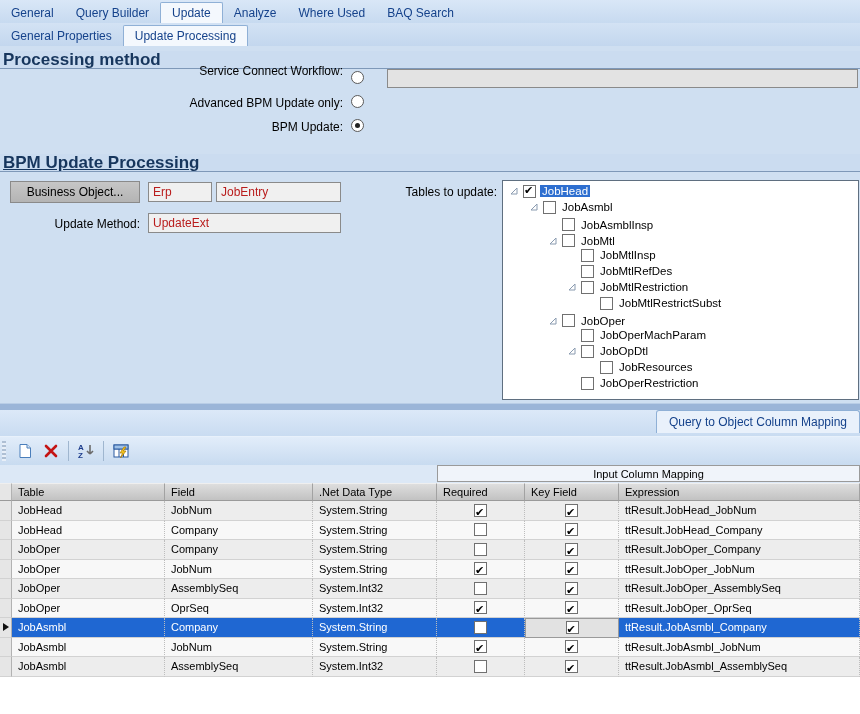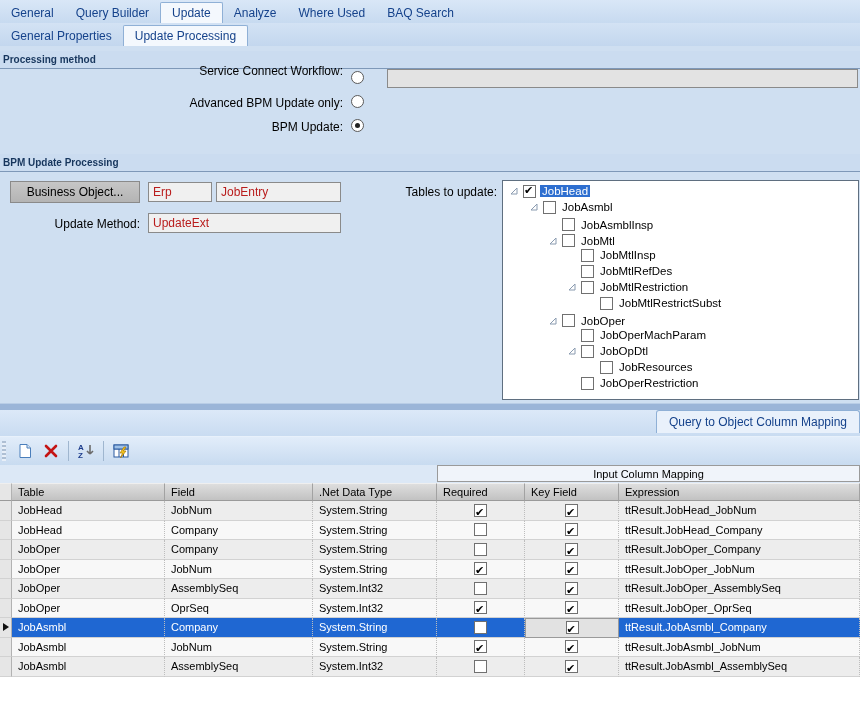--- a/index.html
+++ b/index.html
@@ -11,24 +11,24 @@
             background:linear-gradient(#d9e7f7,#c7daf0);}
   .ts1{top:0;height:23px;}
   .ts2{top:23px;height:23px;background:linear-gradient(#d3e2f4,#c3d7ee);}
   .tab{padding:3px 11px 3px 11px;color:#15428b;white-space:nowrap;cursor:default;line-height:14px;}
   .tab.active{background:#f4f8fd;border:1px solid #8fb0d6;border-bottom:none;
               border-radius:2px 2px 0 0;color:#15428b;}
 
   
   .main{position:absolute;top:46px;left:0;right:0;height:357px;background:#cfdff1;}
   .section-hdr{position:absolute;left:0;right:0;height:17px;line-height:17px;padding-left:3px;
-               font-weight:bold;font-size:10px;color:#17365d;background:#cbdcf0;
+               font-weight:bold;font-size:17px;color:#17365d;background:#cbdcf0;
                border-bottom:1px solid #7e98b8;}
   .hdr1{top:5px;}
-  .hdr2{top:108px;}
+  .hdr2{top:108px;text-decoration:underline;}
   .flabel{position:absolute;text-align:right;color:#000;line-height:14px;}
   .radio{position:absolute;width:13px;height:13px;border:1px solid #5a5a5a;border-radius:50%;
          background:#fff;box-sizing:border-box;}
   .radio.on::after{content:"";position:absolute;left:3px;top:3px;width:5px;height:5px;
                    border-radius:50%;background:#222;}
   .tfield{position:absolute;box-sizing:border-box;border:1px solid #8a8a8a;background:#f0f0f0;
           font-family:"Liberation Sans",sans-serif;font-size:12px;padding:1px 4px;color:#b91c1c;}
   .tfield:disabled{background:#e3e3e3;color:#555;}
   .bo-btn{position:absolute;left:10px;top:135px;width:130px;height:22px;
           background:linear-gradient(#c6c6c6,#b4b4b4);border:1px solid #8a8a8a;

